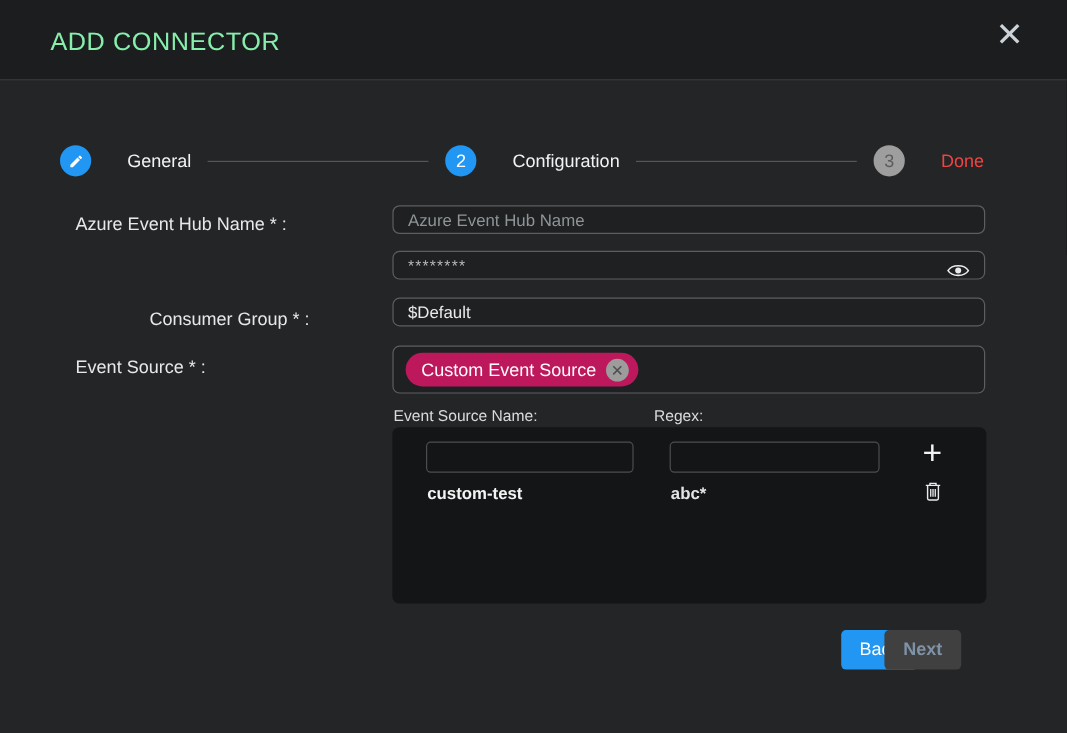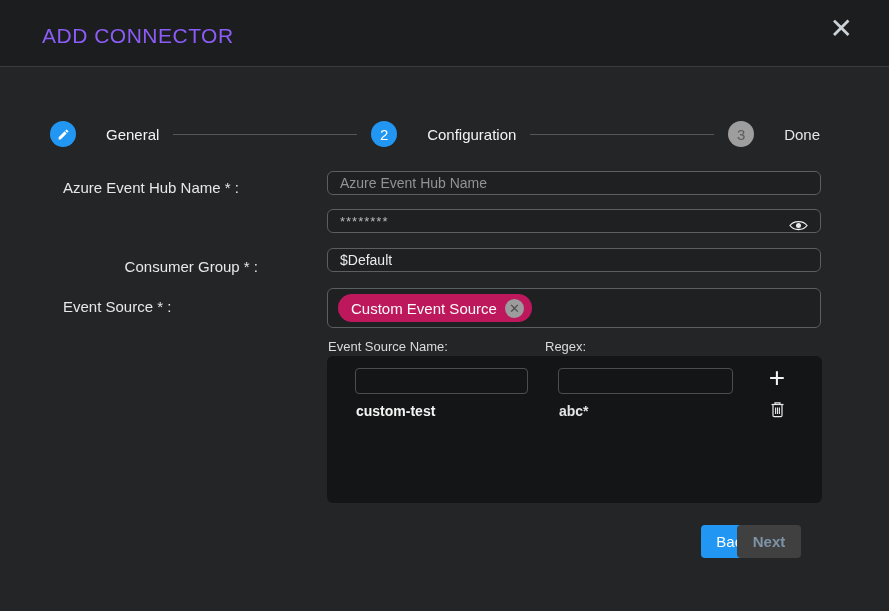--- a/index.html
+++ b/index.html
@@ -11,21 +11,21 @@
     background:#232527; color:#e8eaec; overflow:hidden;
   }
 
   
   .header {
     position:absolute; top:0; left:0; right:0; height:67px;
     background:#1b1d1f; border-bottom:1px solid #3a3d40;
   }
   .title {
     position:absolute; left:42px; top:24px;
-    font-size:21px; color:#8b5cf6; letter-spacing:.5px;
+    font-size:21px; color:#86efac; letter-spacing:.5px;
   }
   .close {
     position:absolute; right:36px; top:12px;
     font-size:28px; line-height:34px; color:#ccd2d6; cursor:pointer;
     font-weight:300;
   }
 
   
   .stepper {
     position:absolute; top:121px; left:50px; right:69px;
@@ -33,21 +33,21 @@
   }
   .step { display:flex; align-items:center;gap:20px; }
   .step-circle {
     width:26px; height:26px; border-radius:50%;
     display:flex; align-items:center; justify-content:center;
     font-size:15px; flex:0 0 auto;
   }
   .step-circle.active { background:#2196f3; color:#fff; }
   .step-circle.pending { background:#9e9e9e; color:#5c5c5c; }
   .step-label { margin-left:10px; font-size:15px; color:#f2f3f4; white-space:nowrap; }
-  .step-label.dim { color:#e5e5e5; }
+  .step-label.dim { color:#ef4444; }
   .step-line { flex:1 1 auto; height:1px; background:#53565a; margin:0 14px; }
 
   
   .form-label {
     position:absolute; left:63px; width:195px;
     font-size:15px; color:#e6e8e9; line-height:19px;
   }
   .text-input {
     position:absolute; left:327px; width:494px; height:24px;
     background:#1e2022; border:1px solid #5c5f62; border-radius:6px;

